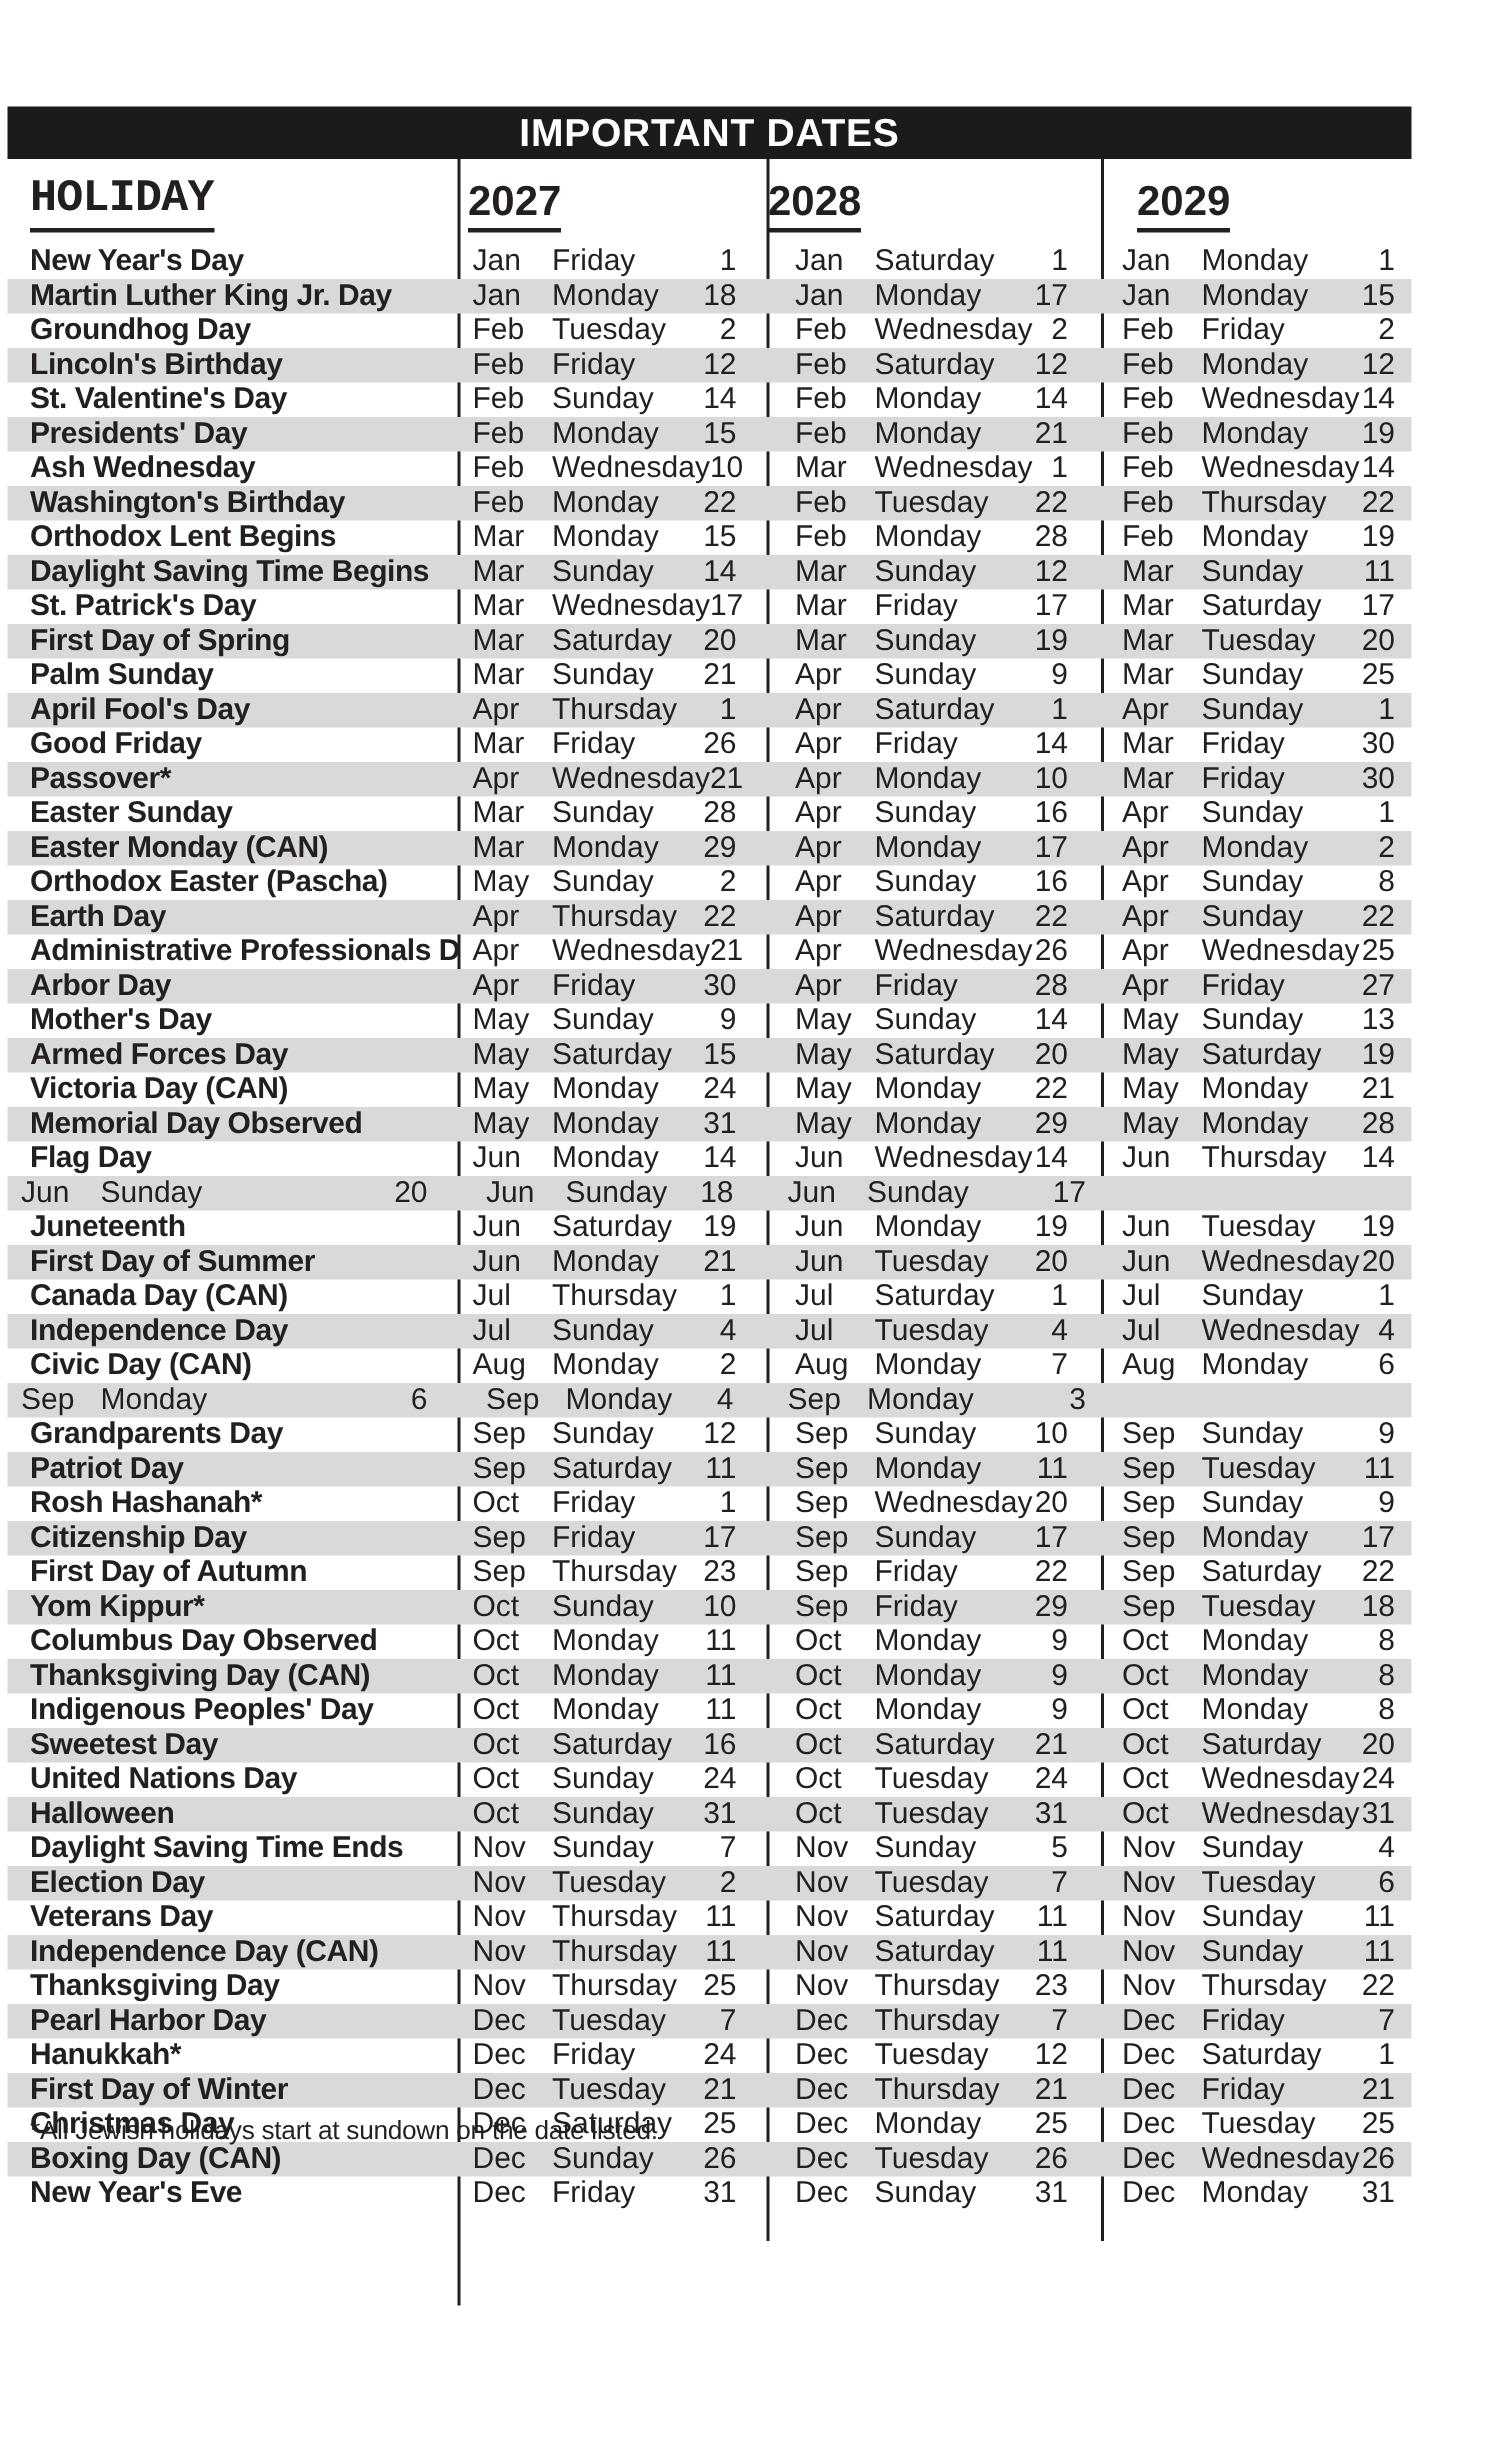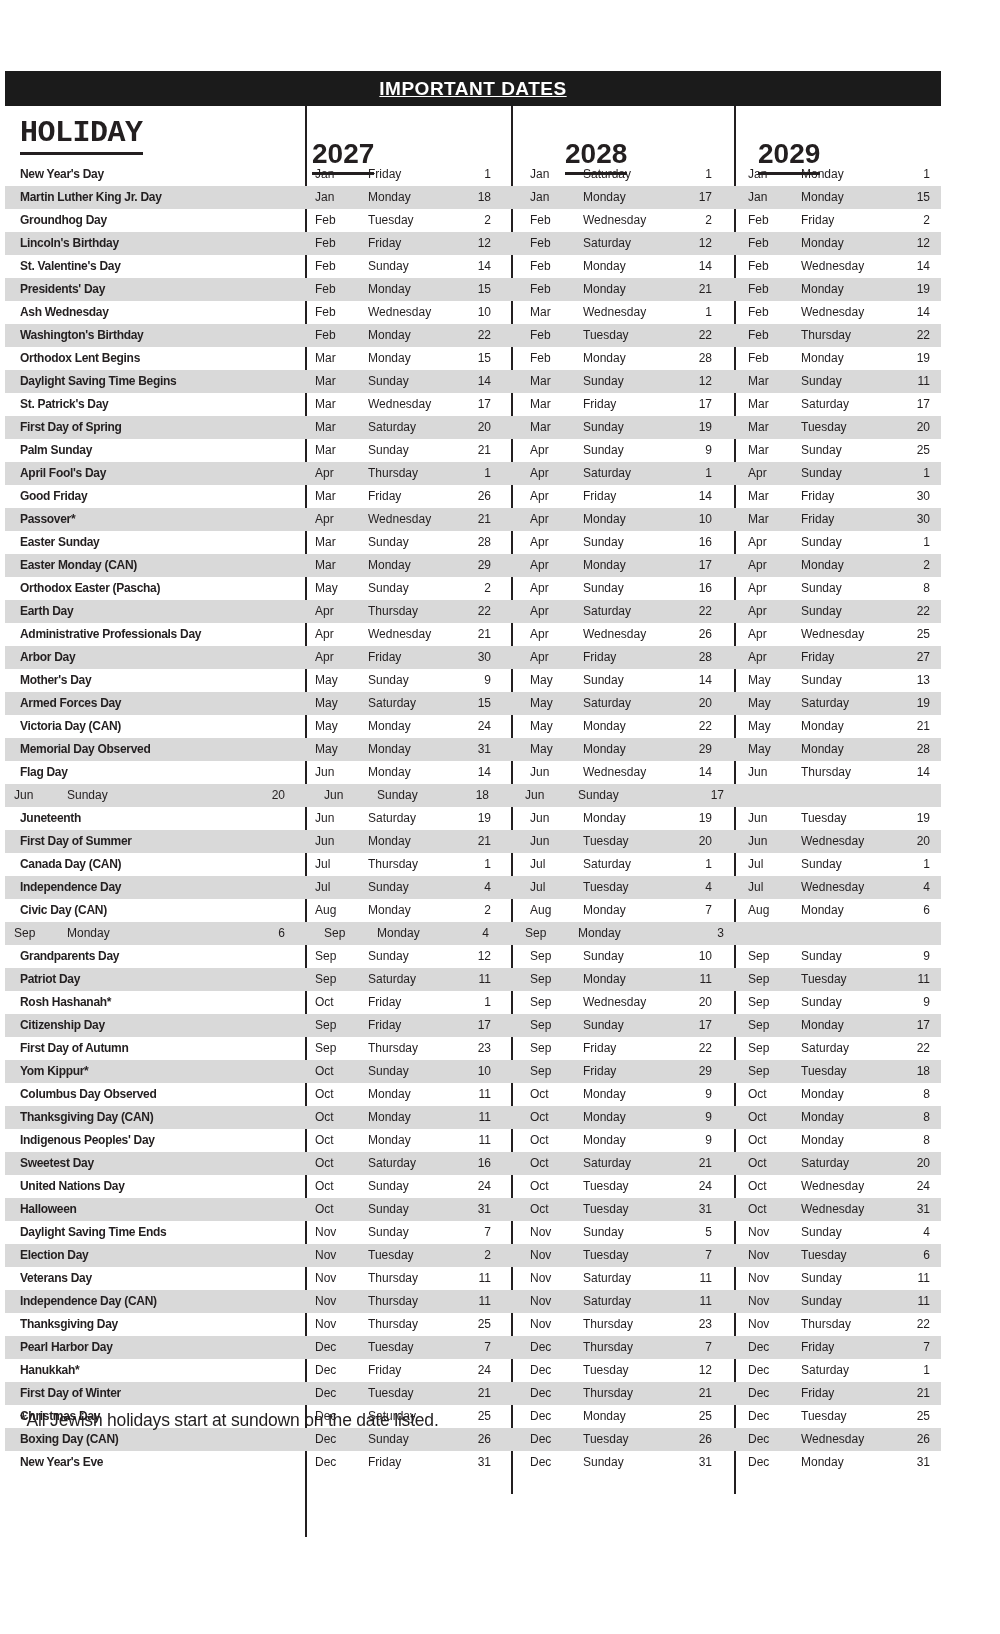--- a/index.html
+++ b/index.html
@@ -1,29 +1,29 @@
 <!DOCTYPE html>
 <html><head>
 <meta charset="utf-8">
 <style>
   html,body{margin:0;padding:0;background:#fff;}
   .page{position:relative;width:1000px;height:1634px;background:#ffffff;
         font-family:"Liberation Sans",sans-serif;color:#231f20;overflow:hidden;}
   .title-bar{position:absolute;left:5px;top:71px;width:936px;height:35px;background:#1b1b1b;
              display:flex;align-items:center;justify-content:center;}
-  .title-bar .title{color:#ffffff;font-weight:bold;font-size:19px;letter-spacing:.5px;text-decoration:underline;}
+  .title-bar .title{color:#ffffff;font-weight:bold;font-size:26px;letter-spacing:.5px;}
   .th{position:absolute;font-weight:bold;line-height:1;border-bottom:3px solid #231f20;padding-bottom:4px;white-space:nowrap;}
   .th-holiday{left:20px;top:118px;font-size:30px;letter-spacing:-.5px;font-family:Liberation Mono, monospace;}
-  .th-year{top:120px;font-size:28px;margin-top:20px;}
+  .th-year{top:120px;font-size:28px;}
   .th-2027{left:312px;}
-  .th-2028{left:565px;}
+  .th-2028{left:512px;}
   .th-2029{left:758px;}
   .rows{position:absolute;top:163px;left:5px;width:936px;}
   .row{display:grid;grid-template-columns:301px 206px 223px 206px;height:23px;line-height:23px;
-       font-size:12px;}
+       font-size:20px;}
   .row:nth-child(even){background:#d9d9d9;}
   .holiday{font-weight:bold;padding-left:15px;white-space:nowrap;overflow:hidden;letter-spacing:-.3px;}
   .ycell{display:grid;grid-template-columns:53px 1fr auto;white-space:nowrap;}
   .c27{padding-left:9px;padding-right:21px;}
   .c28{padding-left:18px;padding-right:23px;}
   .c29{padding-left:13px;padding-right:11px;}
   .date{text-align:right;}
   .divider{position:absolute;width:2px;background:#231f20;}
   .d1{left:305px;top:106px;height:1431px;}
   .d2{left:511px;top:106px;height:1388px;}

